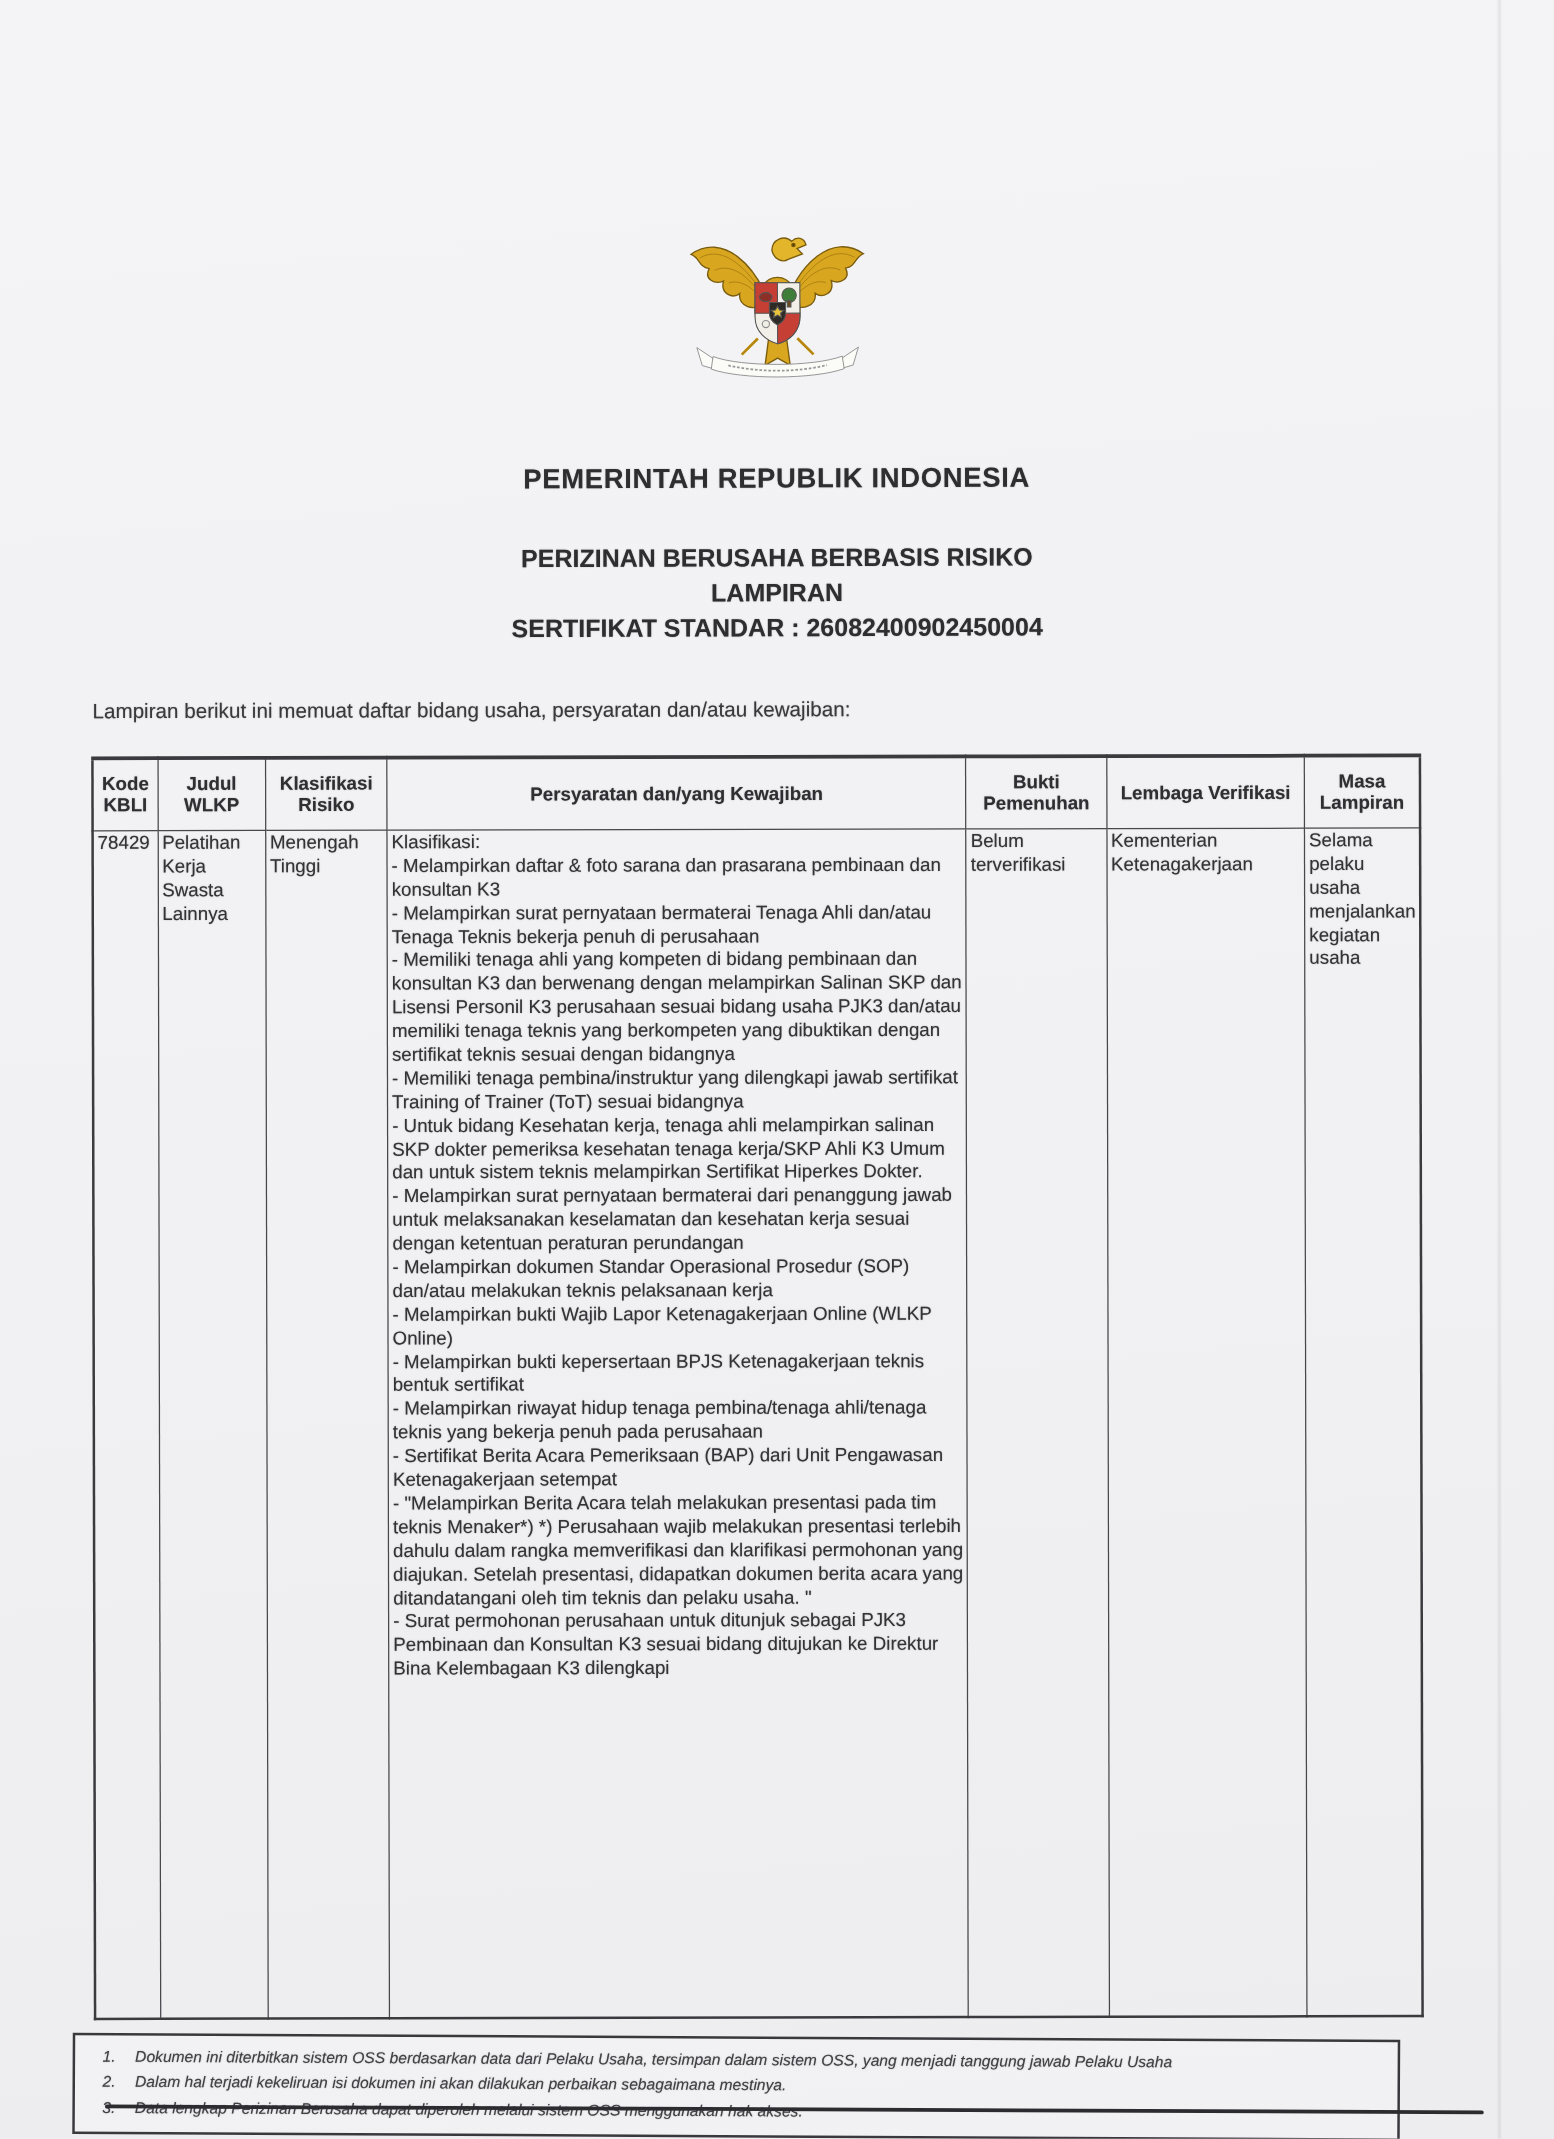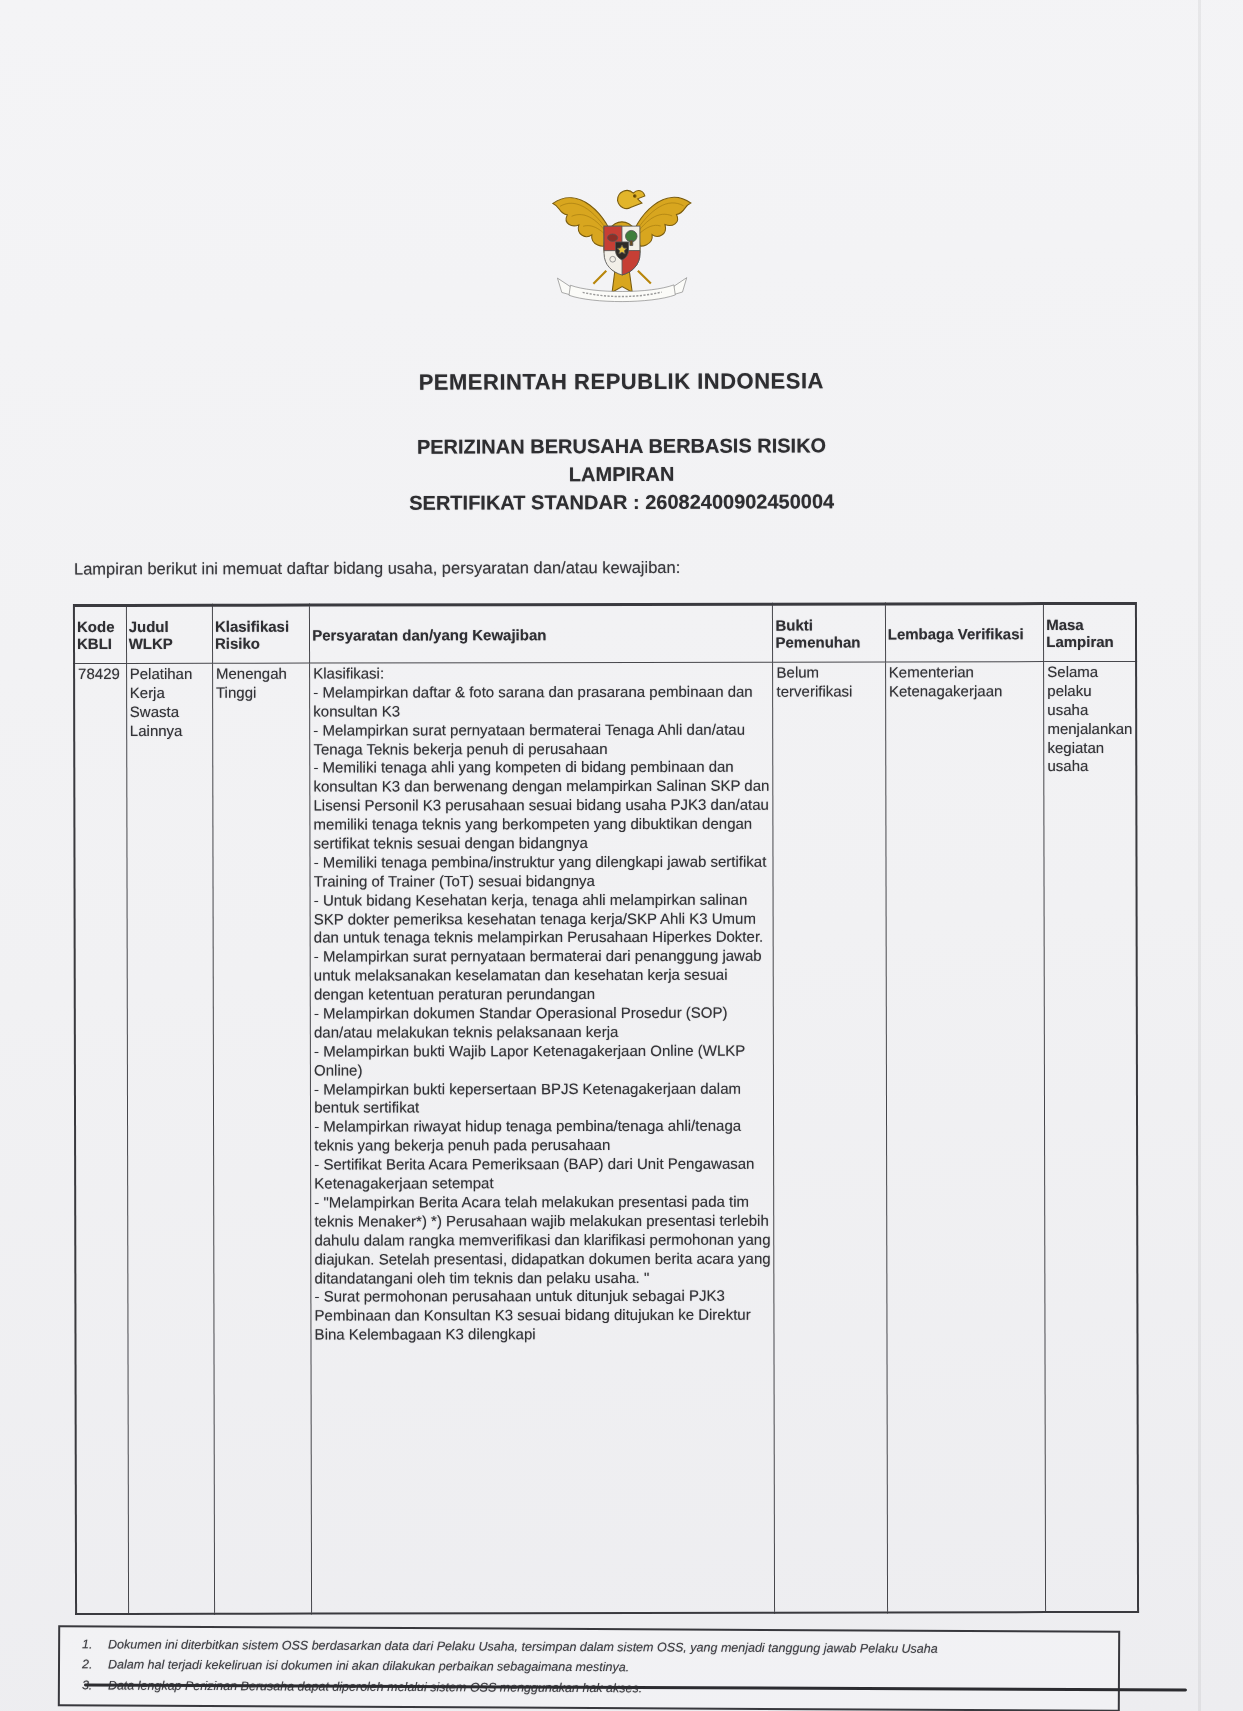--- a/index.html
+++ b/index.html
@@ -31,21 +31,21 @@
   table.kbli{
     margin:26px 0 0 74px; border-collapse:collapse; table-layout:fixed;
     width:1064px; transform:rotate(-0.12deg);
     border:2.5px solid #3a3a3f; border-top-width:3px;
   }
   table.kbli th, table.kbli td{
     border:1.6px solid #47474c; vertical-align:top;
     color:#333337; overflow:hidden;
   }
   table.kbli th{
-    font-size:15px; font-weight:bold; text-align:left; vertical-align:middle;
+    font-size:15px; font-weight:bold; text-align:center; vertical-align:middle;
     padding:6px 2px; height:44px; color:#2f2f33;
   }
   table.kbli td{ font-size:15px; line-height:1.26; padding:1px 2px 0 3px; }
   td.cell-req{ height:948px; }
   .req{ margin:0; }
   ol.notes-list{ margin:0; padding:0 0 0 6px; list-style:none; counter-reset:n;}
   ol.notes-list li{
     counter-increment:n; font-style:italic; font-size:12.5px; line-height:1.62;
     color:#404045; padding-left:30px; position:relative;
   }
@@ -135,25 +135,25 @@
         <td class="scan-text">78429</td>
         <td class="scan-text">Pelatihan Kerja Swasta Lainnya</td>
         <td class="scan-text">Menengah Tinggi</td>
         <td class="cell-req scan-text">
           <div>Klasifikasi:</div>
           <div>
               <div class="req">- Melampirkan daftar &amp; foto sarana dan prasarana pembinaan dan konsultan K3</div>
               <div class="req">- Melampirkan surat pernyataan bermaterai Tenaga Ahli dan/atau Tenaga Teknis bekerja penuh di perusahaan</div>
               <div class="req">- Memiliki tenaga ahli yang kompeten di bidang pembinaan dan konsultan K3 dan berwenang dengan melampirkan Salinan SKP dan Lisensi Personil K3 perusahaan sesuai bidang usaha PJK3 dan/atau memiliki tenaga teknis yang berkompeten yang dibuktikan dengan sertifikat teknis sesuai dengan bidangnya</div>
               <div class="req">- Memiliki tenaga pembina/instruktur yang dilengkapi jawab sertifikat Training of Trainer (ToT) sesuai bidangnya</div>
-              <div class="req">- Untuk bidang Kesehatan kerja, tenaga ahli melampirkan salinan SKP dokter pemeriksa kesehatan tenaga kerja/SKP Ahli K3 Umum dan untuk tenaga teknis melampirkan Perusahaan Hiperkes Dokter.</div>
+              <div class="req">- Untuk bidang Kesehatan kerja, tenaga ahli melampirkan salinan SKP dokter pemeriksa kesehatan tenaga kerja/SKP Ahli K3 Umum dan untuk sistem teknis melampirkan Sertifikat Hiperkes Dokter.</div>
               <div class="req">- Melampirkan surat pernyataan bermaterai dari penanggung jawab untuk melaksanakan keselamatan dan kesehatan kerja sesuai dengan ketentuan peraturan perundangan</div>
               <div class="req">- Melampirkan dokumen Standar Operasional Prosedur (SOP) dan/atau melakukan teknis pelaksanaan kerja</div>
               <div class="req">- Melampirkan bukti Wajib Lapor Ketenagakerjaan Online (WLKP Online)</div>
-              <div class="req">- Melampirkan bukti kepersertaan BPJS Ketenagakerjaan dalam bentuk sertifikat</div>
+              <div class="req">- Melampirkan bukti kepersertaan BPJS Ketenagakerjaan teknis bentuk sertifikat</div>
               <div class="req">- Melampirkan riwayat hidup tenaga pembina/tenaga ahli/tenaga teknis yang bekerja penuh pada perusahaan</div>
               <div class="req">- Sertifikat Berita Acara Pemeriksaan (BAP) dari Unit Pengawasan Ketenagakerjaan setempat</div>
               <div class="req">- "Melampirkan Berita Acara telah melakukan presentasi pada tim teknis Menaker*) *) Perusahaan wajib melakukan presentasi terlebih dahulu dalam rangka memverifikasi dan klarifikasi permohonan yang diajukan. Setelah presentasi, didapatkan dokumen berita acara yang ditandatangani oleh tim teknis dan pelaku usaha. "</div>
               <div class="req">- Surat permohonan perusahaan untuk ditunjuk sebagai PJK3 Pembinaan dan Konsultan K3 sesuai bidang ditujukan ke Direktur Bina Kelembagaan K3 dilengkapi</div>
             </div>
         </td>
         <td class="scan-text">Belum terverifikasi</td>
         <td class="scan-text">Kementerian Ketenagakerjaan</td>
         <td class="scan-text">Selama pelaku usaha menjalankan kegiatan usaha</td>
       </tr>

